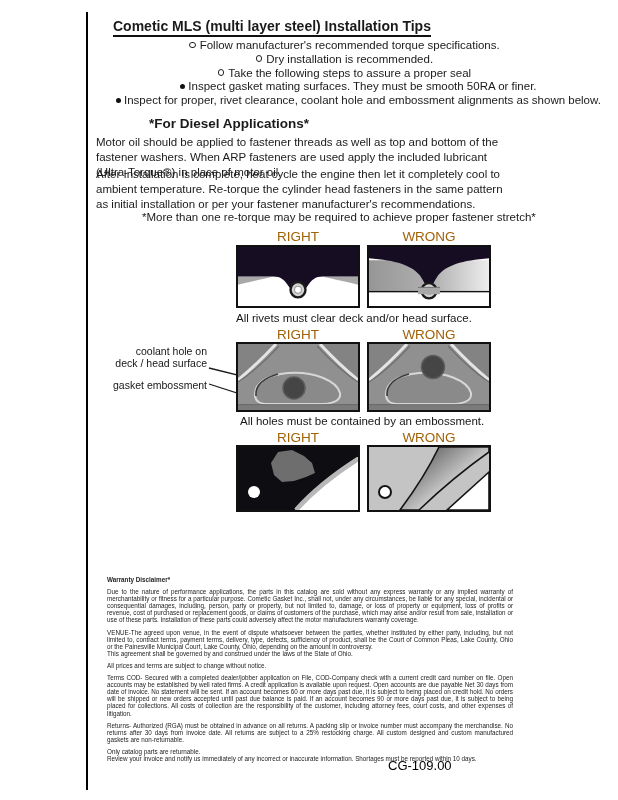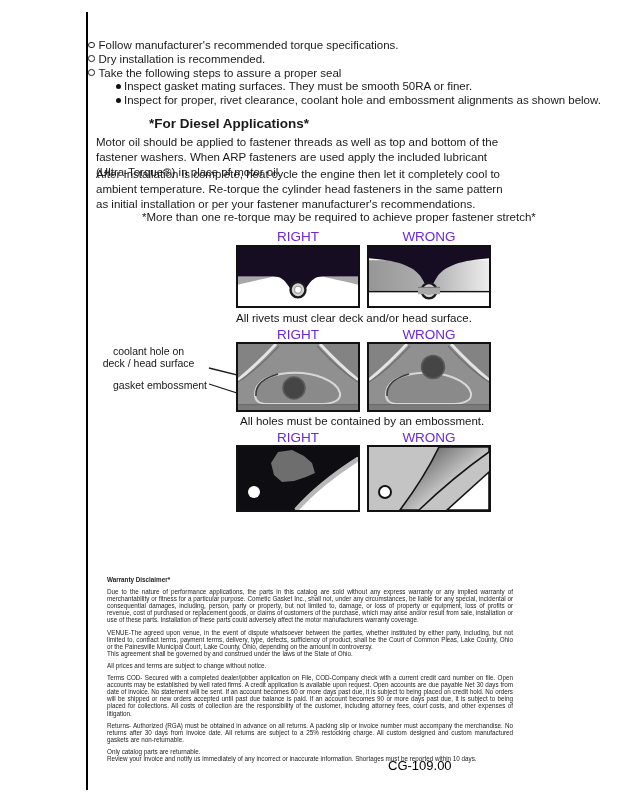--- a/index.html
+++ b/index.html
@@ -3,48 +3,49 @@
 <meta charset="utf-8">
 <style>
   html,body{margin:0;padding:0;background:#fff;}
   #page{position:relative;width:618px;height:800px;background:#ffffff;overflow:hidden;
         font-family:"Liberation Sans",sans-serif;color:#1a1a1a;}
   .abs{position:absolute;}
   .edge-line{position:absolute;left:86px;top:12px;width:2px;height:778px;background:#000;}
   .title{position:absolute;left:113px;top:18px;font-size:14px;font-weight:bold;
          border-bottom:2px solid #111;padding-bottom:1px;white-space:nowrap;}
   .tips{position:absolute;left:88px;top:39px;font-size:11.5px;}
-  .tip{line-height:13.8px;white-space:nowrap;}
+  .tip{line-height:13.8px;white-space:nowrap;text-align:center;}
   .tip.sub{margin-left:28px;}
   .dot-o{display:inline-block;width:4.5px;height:4.5px;border:1px solid #222;border-radius:50%;
          margin-right:4px;position:relative;top:-1px;}
   .dot-f{display:inline-block;width:5px;height:5px;background:#111;border-radius:50%;
          margin-right:3px;position:relative;top:-1px;}
   .h2{position:absolute;left:113px;top:116px;font-size:13.5px;font-weight:bold;margin-left:36px;}
   .para{position:absolute;left:96px;font-size:11.5px;line-height:15px;}
-  .dlabel{position:absolute;width:124px;text-align:center;font-size:13.5px;color:#6d28d9;}
+  .dlabel{position:absolute;width:124px;text-align:center;font-size:13.5px;color:#a16207;}
   .dbox{position:absolute;width:124px;border:2px solid #111;box-sizing:border-box;background:#fff;}
   .dbox svg{display:block;width:100%;height:100%;}
   .caption{position:absolute;font-size:11.5px;line-height:12.5px;color:#161616;}
   .callout{position:absolute;left:90px;width:117px;text-align:right;font-size:10.5px;
            line-height:11.5px;color:#161616;}
   .legal{position:absolute;left:107px;top:576px;width:406px;font-size:6.3px;line-height:7.1px;
          text-align:justify;color:#232323;}
   .legal p{margin:0 0 5px 0;}
   .legal p.tight{margin:0;}
   .legal .lhead{font-weight:bold;margin-bottom:5px;}
   .code{position:absolute;left:388px;top:758px;font-size:13px;color:#000000;}
 </style>
 </head>
 <body>
 
 <div id="page">
 
   <div class="edge-line"></div>
 
+  <div class="title">Cometic MLS (multi layer steel) Installation Tips</div>
 
   <div class="tips">
     <div class="tip"><span class="dot-o"></span><span>Follow manufacturer's recommended torque specifications.</span></div>
     <div class="tip"><span class="dot-o"></span><span>Dry installation is recommended.</span></div>
     <div class="tip"><span class="dot-o"></span><span>Take the following steps to assure a proper seal</span></div>
     <div class="tip sub"><span class="dot-f"></span><span>Inspect gasket mating surfaces.  They must be smooth 50RA or finer.</span></div>
     <div class="tip sub"><span class="dot-f"></span><span>Inspect for proper, rivet clearance, coolant hole and embossment alignments as shown below.</span></div>
   </div>
 
   <div class="h2">*For Diesel Applications*</div>
@@ -83,21 +84,21 @@
       <circle cx="60" cy="43" r="3.4" fill="#ffffff" stroke="#999999" stroke-width="1"></circle>
       <rect x="49" y="39.6" width="22" height="6.8" fill="#a8a8a8"></rect>
       <rect x="49" y="39.2" width="22" height="0.9" fill="#6f6f6f"></rect>
     </svg>
   </div>
   <div class="caption" style="left:236px;top:312px;">All rivets must clear deck and/or head surface.</div>
 
   <div class="dlabel" style="left:236px;top:327px;">RIGHT</div>
   <div class="dlabel" style="left:367px;top:327px;">WRONG</div>
 
-  <div class="callout" style="top:346px;text-align:center;">
+  <div class="callout" style="top:346px;">
     <div>coolant hole on</div>
     <div>deck / head surface</div>
   </div>
   <div class="callout" style="top:380px;">
     <div>gasket embossment</div>
   </div>
   <svg class="abs" style="left:205px;top:352px;" width="150" height="56">
     <line x1="4" y1="16" x2="93" y2="38" stroke="#1a1a1a" stroke-width="1.3"></line>
     <line x1="4" y1="32" x2="57" y2="49" stroke="#1a1a1a" stroke-width="1.3"></line>
   </svg>

